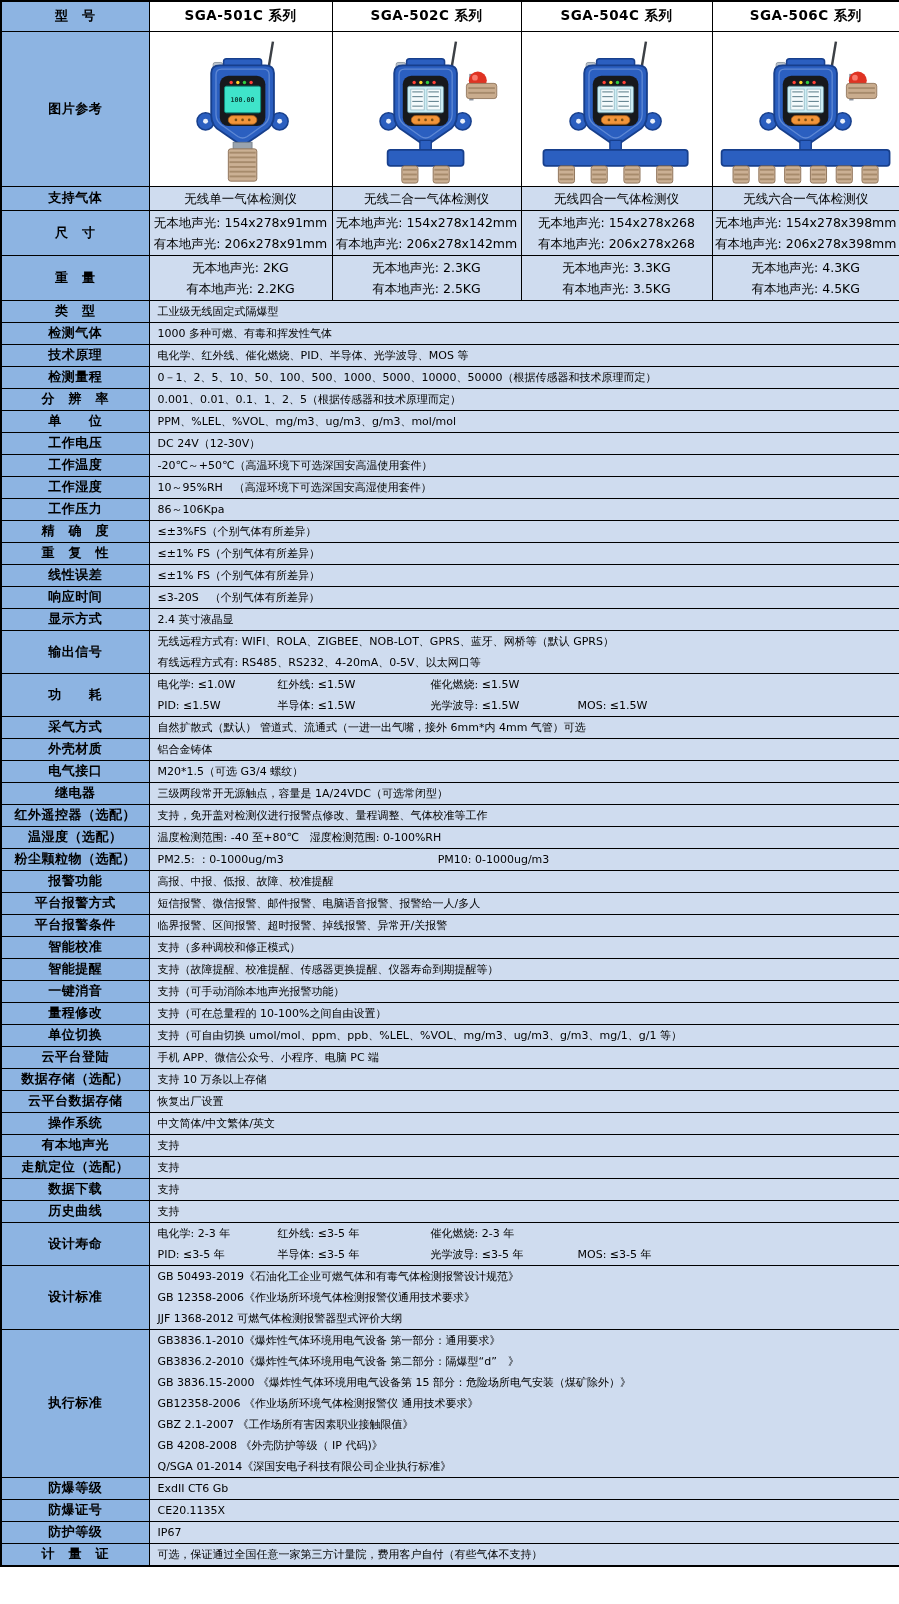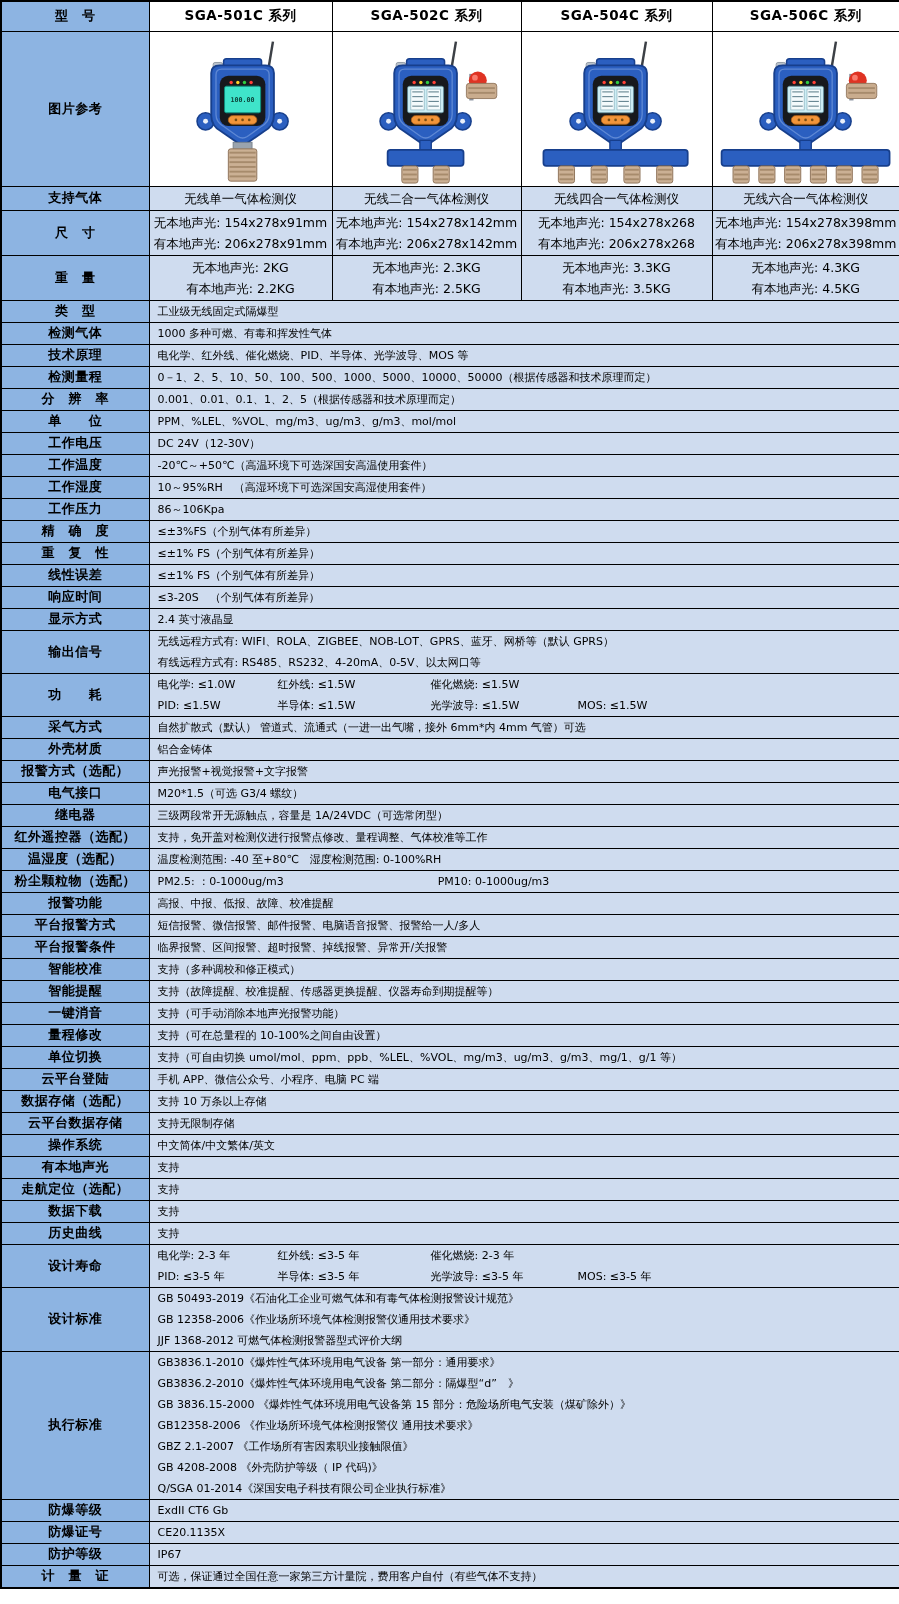--- a/index.html
+++ b/index.html
@@ -423,26 +423,20 @@
           <div class="line">自然扩散式（默认） 管道式、流通式（一进一出气嘴，接外 6mm*内 4mm 气管）可选</div>
         </td>
       </tr>
       <tr style="height: 21px;">
         <td class="label">外壳材质</td>
         <td class="val" colspan="4">
           <div class="line">铝合金铸体</div>
         </td>
       </tr>
       <tr style="height: 21px;">
-        <td class="label">报警方式（选配）</td>
-        <td class="val" colspan="4">
-          <div class="line">声光报警+视觉报警+文字报警</div>
-        </td>
-      </tr>
-      <tr style="height: 21px;">
         <td class="label">电气接口</td>
         <td class="val" colspan="4">
           <div class="line">M20*1.5（可选 G3/4 螺纹）</div>
         </td>
       </tr>
       <tr style="height: 21px;">
         <td class="label">继电器</td>
         <td class="val" colspan="4">
           <div class="line">三级两段常开无源触点，容量是 1A/24VDC（可选常闭型）</div>
         </td>
@@ -521,21 +515,21 @@
       </tr>
       <tr style="height: 21px; padding-left: 24px;">
         <td class="label">数据存储（选配）</td>
         <td class="val" colspan="4">
           <div class="line">支持 10 万条以上存储</div>
         </td>
       </tr>
       <tr style="height: 21px;">
         <td class="label">云平台数据存储</td>
         <td class="val" colspan="4">
-          <div class="line">支持无限制存储</div>
+          <div class="line">恢复出厂设置</div>
         </td>
       </tr>
       <tr style="height: 21px;">
         <td class="label">操作系统</td>
         <td class="val" colspan="4">
           <div class="line">中文简体/中文繁体/英文</div>
         </td>
       </tr>
       <tr style="height: 21px;">
         <td class="label">有本地声光</td>

